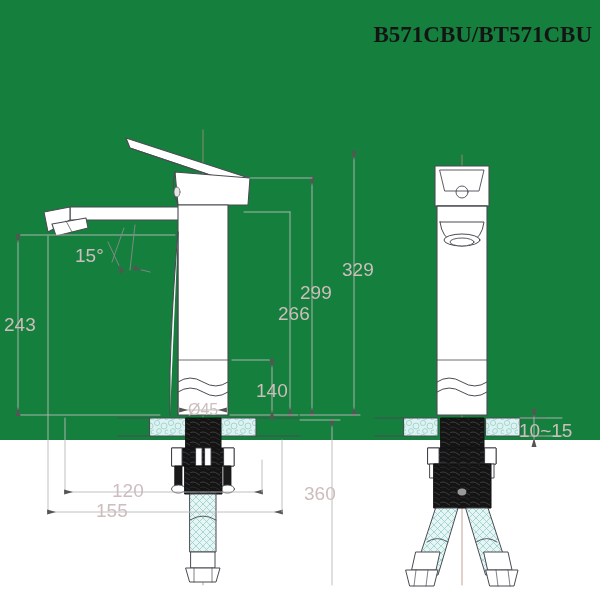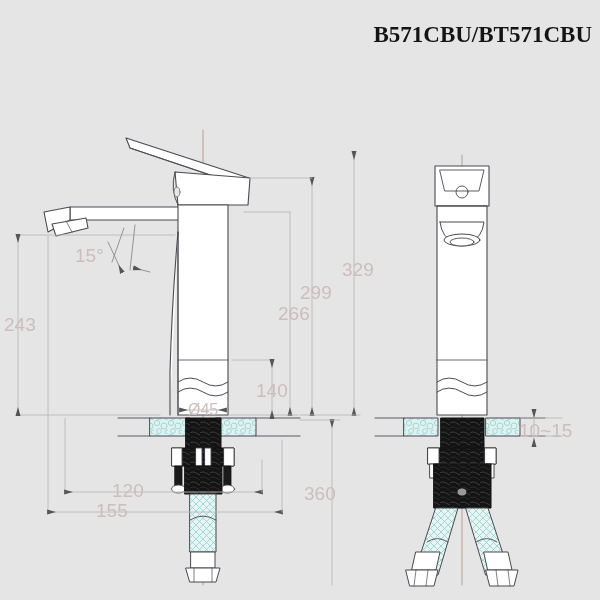--- a/index.html
+++ b/index.html
@@ -10,22 +10,22 @@
   body {
     width: 600px;
     height: 600px;
     font-family: "Liberation Sans", sans-serif;
     overflow: hidden;
     position: relative;
   }
   #sheet {
     position: relative;
     width: 600px;
-    height: 600px;
-    background: #e5e5e5;
+    height: 440px;
+    background: #15803d;
   }
   #title {
     position: absolute;
     right: 8px;
     top: 22px;
     font-family: "Liberation Serif", serif;
     font-weight: bold;
     font-size: 23px;
     letter-spacing: 0px;
     color: #141414;

